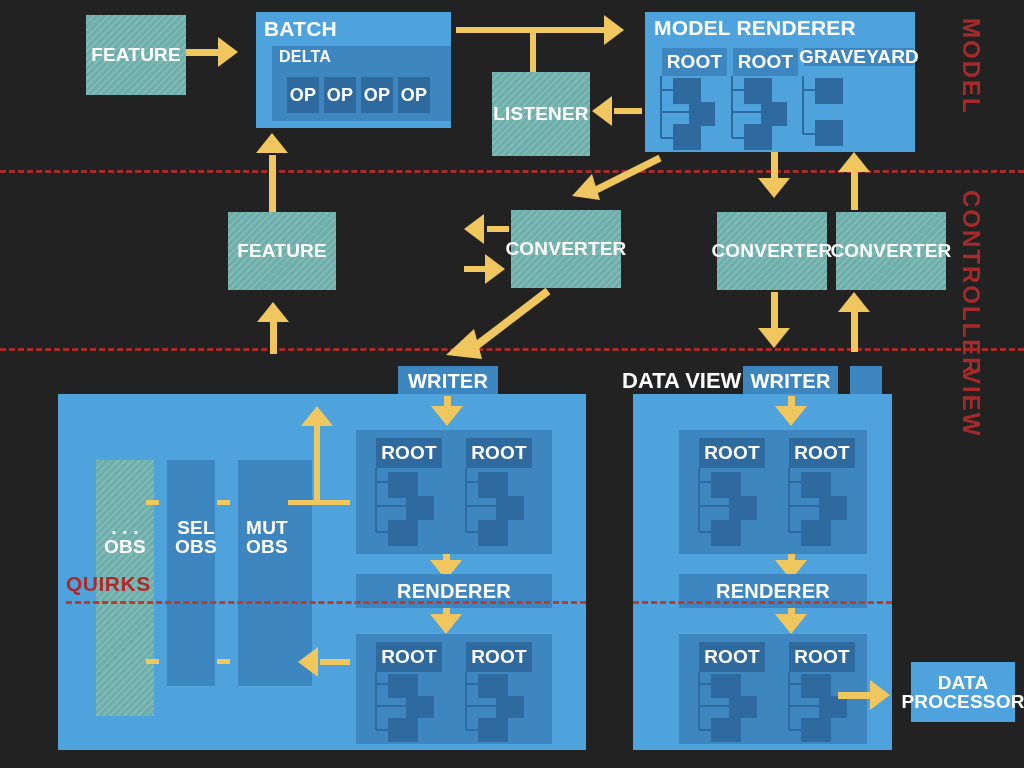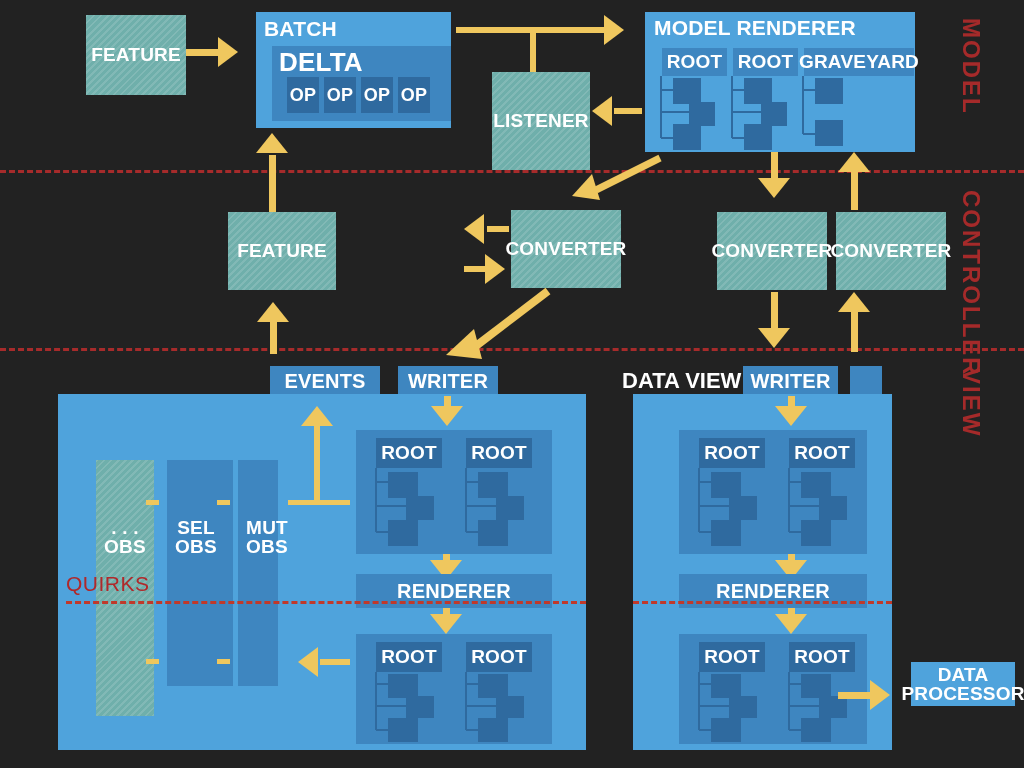--- a/index.html
+++ b/index.html
@@ -31,21 +31,21 @@
         border-top:3px dashed #A62B2B;}
   .dash-in{position:absolute;height:0;border-top:3px dashed #C0392B;}
 
   
   .band{position:absolute;color:#A52A2A;font-weight:700;
         letter-spacing:2px;transform:rotate(90deg);transform-origin:left top;
         white-space:nowrap;}
 
   
   .cap{position:absolute;color:#ffffff;font-weight:700;white-space:nowrap;}
-  .quirks{position:absolute;color:#B0282A;font-weight:400;letter-spacing:.5px;}
+  .quirks{position:absolute;color:#B0282A;font-weight:700;letter-spacing:.5px;}
 
   
   .ar{position:absolute;background:#EFC75E;}
   .ahead{position:absolute;width:0;height:0;}
   .ah-r{border-top:15px solid transparent;border-bottom:15px solid transparent;border-left:20px solid #EFC75E;}
   .ah-l{border-top:15px solid transparent;border-bottom:15px solid transparent;border-right:20px solid #EFC75E;}
   .ah-d{border-left:16px solid transparent;border-right:16px solid transparent;border-top:20px solid #EFC75E;}
   .ah-u{border-left:16px solid transparent;border-right:16px solid transparent;border-bottom:20px solid #EFC75E;}
 
   
@@ -67,57 +67,57 @@
     <span class="lbl" style="font-size:19px">FEATURE</span>
   </div>
 
   <div class="ar" style="left:186px;top:49px;width:36px;height:7px"></div>
   <div class="ahead ah-r" style="left:218px;top:37px"></div>
 
   <div class="box blue1" style="left:248px;top:12px;width:195px;height:116px">
     <div class="lbl" style="position:absolute;left:8px;top:6px;font-size:21px;text-align:left">BATCH</div>
 
     <div class="box blue2" style="left:8px;top:34px;width:179px;height:75px">
-      <div class="lbl" style="position:absolute;left:7px;top:3px;font-size:26px;text-align:left">DELTA</div>
+      <div class="lbl" style="position:absolute;left:7px;top:3px;font-size:16px;text-align:left">DELTA</div>
       <div class="box blue3 c" style="left:7px;top:31px;width:32px;height:36px">
         <span class="lbl" style="font-size:18px">OP</span>
       </div>
       <div class="box blue3 c" style="left:44px;top:31px;width:32px;height:36px">
         <span class="lbl" style="font-size:18px">OP</span>
       </div>
       <div class="box blue3 c" style="left:81px;top:31px;width:32px;height:36px">
         <span class="lbl" style="font-size:18px">OP</span>
       </div>
       <div class="box blue3 c" style="left:118px;top:31px;width:32px;height:36px">
         <span class="lbl" style="font-size:18px">OP</span>
       </div>
     </div>
   </div>
 
   <div class="ar" style="left:456px;top:27px;width:152px;height:6px"></div>
   <div class="ahead ah-r" style="left:604px;top:15px"></div>
   <div class="ar" style="left:530px;top:30px;width:6px;height:42px"></div>
 
-  <div class="box teal c" style="left:484px;top:72px;width:98px;height:98px">
+  <div class="box teal c" style="left:484px;top:72px;width:98px;height:84px">
     <span class="lbl" style="font-size:19px">LISTENER</span>
   </div>
 
   <div class="ar" style="left:614px;top:108px;width:28px;height:6px"></div>
   <div class="ahead ah-l" style="left:592px;top:96px"></div>
 
   <div class="box blue1" style="left:637px;top:12px;width:270px;height:140px">
     <div class="lbl" style="position:absolute;left:9px;top:5px;font-size:21px;text-align:left">MODEL RENDERER</div>
 
     <div class="box blue2 c" style="left:9px;top:36px;width:65px;height:28px">
       <span class="lbl" style="font-size:19px">ROOT</span>
     </div>
     <div class="box blue2 c" style="left:80px;top:36px;width:65px;height:28px">
       <span class="lbl" style="font-size:19px">ROOT</span>
     </div>
-    <div class="box blue2 c" style="left:151px;top:36px;width:110px;height:28px">
+    <div class="box blue2 c" style="left:151px;top:36px;width:110px;height:18px">
       <span class="lbl" style="font-size:19px">GRAVEYARD</span>
     </div>
 
     <svg class="tree" width="270" height="140" viewBox="0 0 270 140">
       <g stroke="#2F6A9F" stroke-width="2" fill="none">
         <path d="M16 64 V126 M16 78 H28 M16 100 H44 M16 126 H28"></path>
         <path d="M87 64 V126 M87 78 H99 M87 100 H116 M87 126 H99"></path>
         <path d="M158 64 V122 M158 78 H170 M158 122 H170"></path>
       </g>
       <g fill="#2F6A9F">
@@ -177,39 +177,36 @@
     <polygon points="44,44 16,70 52,74" fill="#EFC75E"></polygon>
   </svg>
 
   <div class="ar" style="left:771px;top:292px;width:7px;height:40px"></div>
   <div class="ahead ah-d" style="left:758px;top:328px"></div>
 
   <div class="ar" style="left:851px;top:312px;width:7px;height:40px"></div>
   <div class="ahead ah-u" style="left:838px;top:292px"></div>
 
 
-  <div class="box blue2 c" style="left:262px;top:366px;width:110px;height:30px">
-    <span class="lbl" style="font-size:20px">EVENTS</span>
-  </div>
   <div class="box blue2 c" style="left:390px;top:366px;width:100px;height:30px">
     <span class="lbl" style="font-size:20px">WRITER</span>
   </div>
 
   <div class="box blue1" style="left:50px;top:394px;width:528px;height:356px">
 
 
     <div class="box teal" style="left:30px;top:66px;width:58px;height:256px">
       <div class="lbl" style="position:absolute;left:0;top:58px;width:58px;font-size:19px">. . .
 OBS</div>
     </div>
-    <div class="box blue2" style="left:101px;top:66px;width:66px;height:226px">
+    <div class="box blue2" style="left:101px;top:66px;width:48px;height:226px">
       <div class="lbl" style="position:absolute;left:0;top:58px;width:58px;font-size:19px">SEL
 OBS</div>
     </div>
-    <div class="box blue2" style="left:172px;top:66px;width:40px;height:226px">
+    <div class="box blue2" style="left:172px;top:66px;width:74px;height:226px">
       <div class="lbl" style="position:absolute;left:0;top:58px;width:58px;font-size:19px">MUT
 OBS</div>
     </div>
 
     <div class="ar" style="left:88px;top:106px;width:13px;height:5px"></div>
     <div class="ar" style="left:159px;top:106px;width:13px;height:5px"></div>
 
     <div class="ar" style="left:88px;top:265px;width:13px;height:5px"></div>
     <div class="ar" style="left:159px;top:265px;width:13px;height:5px"></div>
 
@@ -350,18 +347,18 @@
           <rect x="140" y="62" width="28" height="22"></rect>
           <rect x="122" y="84" width="30" height="24"></rect>
         </g>
       </svg>
     </div>
   </div>
 
   <div class="ar" style="left:838px;top:692px;width:36px;height:7px"></div>
   <div class="ahead ah-r" style="left:870px;top:680px"></div>
 
-  <div class="box blue1 c" style="left:903px;top:662px;width:104px;height:44px">
+  <div class="box blue1 c" style="left:903px;top:662px;width:104px;height:60px">
     <span class="lbl" style="font-size:19px">DATA
 PROCESSOR</span>
   </div>
 
 </div>
 
 </body></html>

